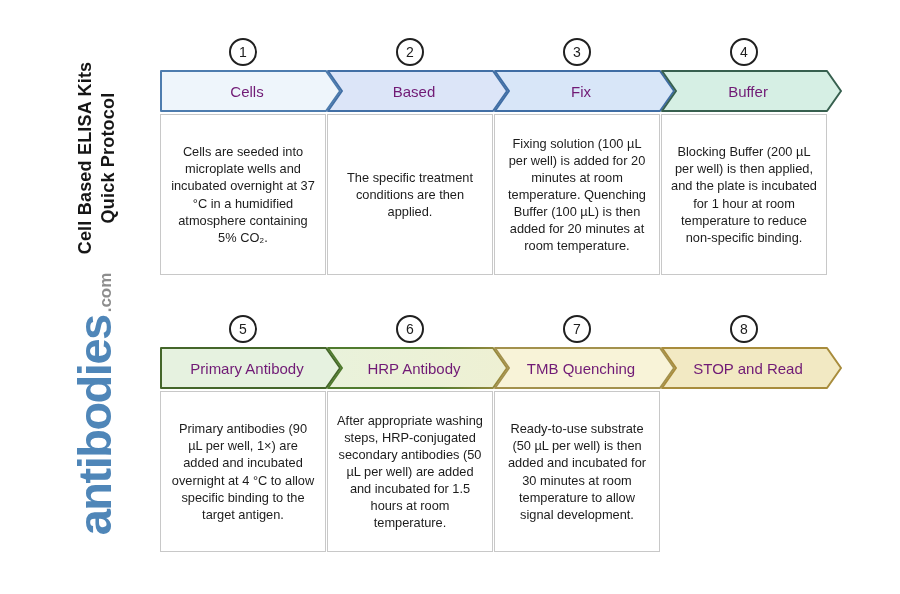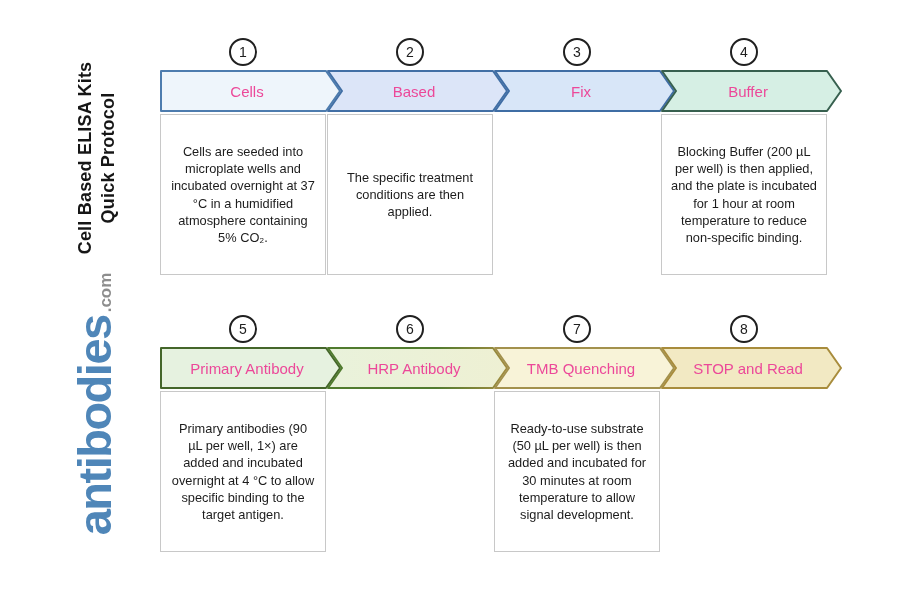--- a/index.html
+++ b/index.html
@@ -36,21 +36,21 @@
     border:2px solid #202020; border-radius:50%;
     display:flex; align-items:center; justify-content:center;
     font-size:14px; color:#202020; background:#ffffff;
   }
   .arrow { position:absolute; top:32px; left:0; width:181px; height:42px; }
   .arrow svg { position:absolute; top:0; left:0; display:block; }
   .poly { fill:var(--fill); stroke:var(--stroke); stroke-width:2; stroke-linejoin:round; }
   .arrow-label {
     position:absolute; top:0; left:4px; width:166px; height:42px;
     display:flex; align-items:center; justify-content:center;
-    font-size:15px; color:#ec4899;
+    font-size:15px; color:#701a75;
   }
   .desc-box {
     position:absolute; top:76px; left:0; width:166px; height:161px;
     background:#ffffff; border:1.5px solid #c8c8c8; box-sizing:border-box;
     display:flex; align-items:center; justify-content:center;
   }
   .desc {
     margin:0; padding:6px 9px; text-align:center;
     font-size:12.8px; line-height:1.34; color:#1c1c1c;
   }
@@ -101,20 +101,23 @@
 
   <div class="step" style="left: 494px; top: 38px; --fill: #d8e6f8; --stroke: #3f6da4;">
     <div class="badge">
       <span>3</span>
     </div>
     <div class="arrow">
       <svg width="181" height="42" viewBox="0 0 181 42">
         <polygon class="poly" points="1,1 166,1 180,21 166,41 1,41 15,21"></polygon>
       </svg>
       <div class="arrow-label">Fix</div>
+    </div>
+    <div class="desc-box">
+      <p class="desc">Fixing solution (100 µL per well) is added for 20 minutes at room temperature. Quenching Buffer (100 µL) is then added for 20 minutes at room temperature.</p>
     </div>
   </div>
 
   <div class="step" style="left: 661px; top: 38px; --fill: #d6efe4; --stroke: #37604f;">
     <div class="badge">
       <span>4</span>
     </div>
     <div class="arrow">
       <svg width="181" height="42" viewBox="0 0 181 42">
         <polygon class="poly" points="1,1 166,1 180,21 166,41 1,41 15,21"></polygon>
@@ -155,20 +158,23 @@
           <linearGradient id="g6s" x1="0" y1="0" x2="1" y2="0">
             <stop offset="0" style="stop-color:var(--stroke)"></stop>
             <stop offset="0.6" style="stop-color:var(--stroke)"></stop>
             <stop offset="1" style="stop-color:var(--stroke2)"></stop>
           </linearGradient>
         </defs>
         <polygon points="1,1 166,1 180,21 166,41 1,41 15,21" style="fill:url(#g6f);stroke:url(#g6s);stroke-width:2;stroke-linejoin:round"></polygon>
       </svg>
       <div class="arrow-label">HRP Antibody</div>
     </div>
+    <div class="desc-box">
+      <p class="desc">After appropriate washing steps, HRP-conjugated secondary antibodies (50 µL per well) are added and incubated for 1.5 hours at room temperature.</p>
+    </div>
   </div>
 
   <div class="step" style="left: 494px; top: 315px; --fill: #f8f3d8; --stroke: #a3914d;">
     <div class="badge">
       <span>7</span>
     </div>
     <div class="arrow">
       <svg width="181" height="42" viewBox="0 0 181 42">
         <polygon class="poly" points="1,1 166,1 180,21 166,41 1,41 15,21"></polygon>
       </svg>

